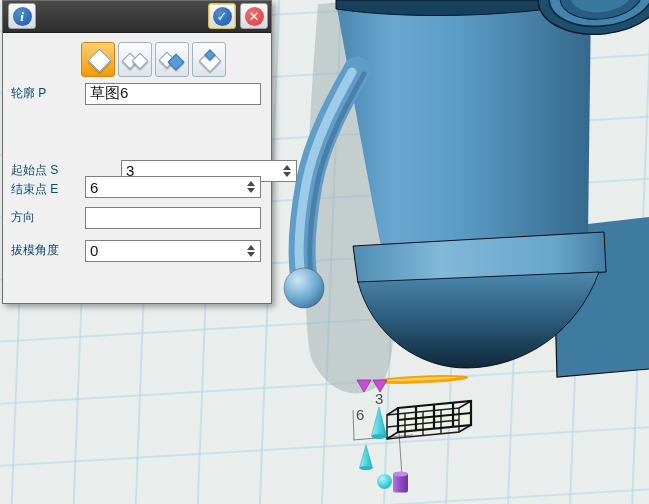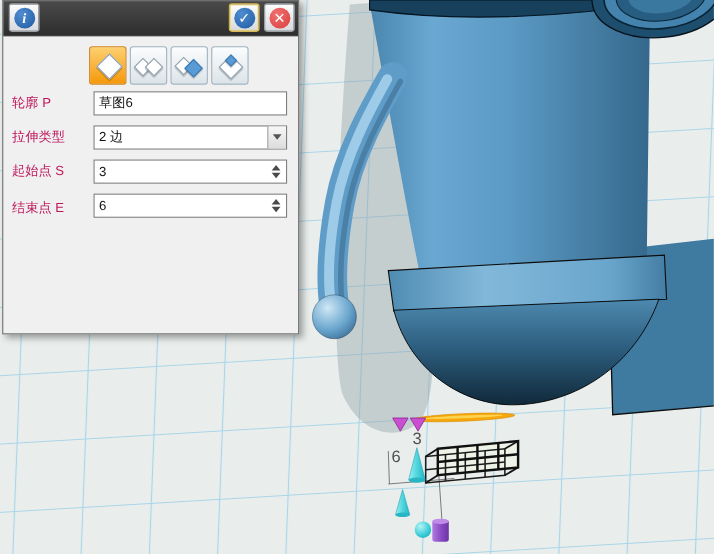--- a/index.html
+++ b/index.html
@@ -28,24 +28,24 @@
   
   .tool-btn{position:absolute;top:41px;width:34px;height:35px;border:1px solid #9fb4c0;border-radius:3px;
             background:linear-gradient(#fbfcfd,#dce4e9);cursor:pointer;box-sizing:border-box;}
   .tool-btn.selected{background:linear-gradient(#fdd070,#f5990a);border-color:#d2851b;}
   .dia{position:absolute;transform:rotate(45deg);background:#fff;border:1px solid #8b9dab;
        box-shadow:1px 1px 1px rgba(0,0,0,.25);}
   .dia.blue{background:#5b9bd5;border-color:#3a7ab0;}
 
   
   .row{position:absolute;left:8px;width:254px;height:23px;display:flex;align-items:center;}
-  .row .lbl{width:74px;font-size:12px;color:#be185d;flex:none;}
+  .row .lbl{width:74px;font-size:12px;color:#0c4a6e;flex:none;}
   .field{position:relative;width:176px;height:22px;background:#fff;border:1px solid #7f7f7f;
          box-sizing:border-box;flex:none;}
-  .field input{position:absolute;inset:0;border:0;outline:0;padding:0 4px;font-size:12px;
+  .field input{position:absolute;inset:0;border:0;outline:0;padding:0 4px;font-size:15px;
                font-family:inherit;color:#111;background:transparent;width:100%;height:100%;box-sizing:border-box;}
   .field.dropdown input{width:calc(100% - 18px);}
   .dd-btn{position:absolute;right:0;top:0;width:17px;height:100%;border-left:1px solid #9c9c9c;
           background:linear-gradient(#f7f7f7,#dcdcdc);display:flex;align-items:center;justify-content:center;cursor:pointer;box-sizing:border-box;}
   .arr-down{width:0;height:0;border-left:4px solid transparent;border-right:4px solid transparent;border-top:5px solid #555;}
   .spin-up{position:absolute;right:5px;top:4px;width:0;height:0;cursor:pointer;
            border-left:4px solid transparent;border-right:4px solid transparent;border-bottom:5px solid #4a4a4a;}
   .spin-down{position:absolute;right:5px;bottom:4px;width:0;height:0;cursor:pointer;
            border-left:4px solid transparent;border-right:4px solid transparent;border-top:5px solid #4a4a4a;}
 </style>
@@ -224,44 +224,49 @@
       <span class="dia blue" style="left:13px;top:8px;width:6px;height:6px;"></span>
     </div>
 
     <div class="row" style="top:81px;">
       <span class="lbl">轮廓 P</span>
       <div class="field">
         <input type="text" value="草图6" style="">
       </div>
     </div>
 
-    <div class="row" style="top:112px;">
-      <span class="lbl">拉伸类型</span>
-      <div class="field dropdown">
-        <input type="text" value="2 边" style="">
-        <div class="dd-btn">
-          <span class="arr-down"></span>
-        </div>
-      </div>
-    </div>
-
-    <div class="row" style="top:143px;">
+
+    <div class="row" style="top:158px;gap:36px;">
       <span class="lbl">起始点 S</span>
       <div class="field">
         <input type="text" value="3" style="">
         <span class="spin-up"></span>
         <span class="spin-down"></span>
       </div>
     </div>
 
     <div class="row" style="top:174px;align-items:flex-end;">
       <span class="lbl">结束点 E</span>
       <div class="field">
         <input type="text" value="6" style="">
         <span class="spin-up"></span>
         <span class="spin-down"></span>
       </div>
     </div>
 
-
+    <div class="row" style="top:205px;">
+      <span class="lbl">方向</span>
+      <div class="field">
+        <input type="text" value="" style="">
+      </div>
+    </div>
+
+    <div class="row" style="top:238px;">
+      <span class="lbl">拔模角度</span>
+      <div class="field">
+        <input type="text" value="0" style="">
+        <span class="spin-up"></span>
+        <span class="spin-down"></span>
+      </div>
+    </div>
 
   </div>
 </div>
 
 </body></html>

